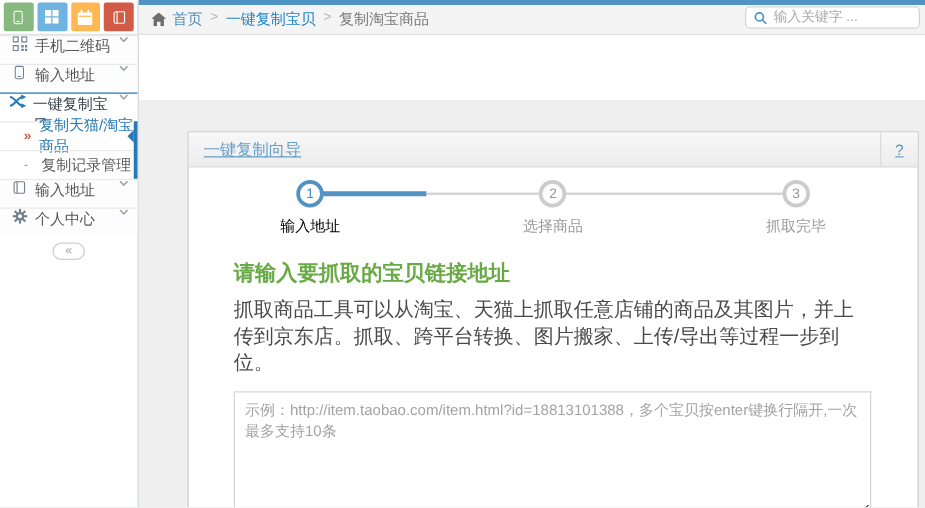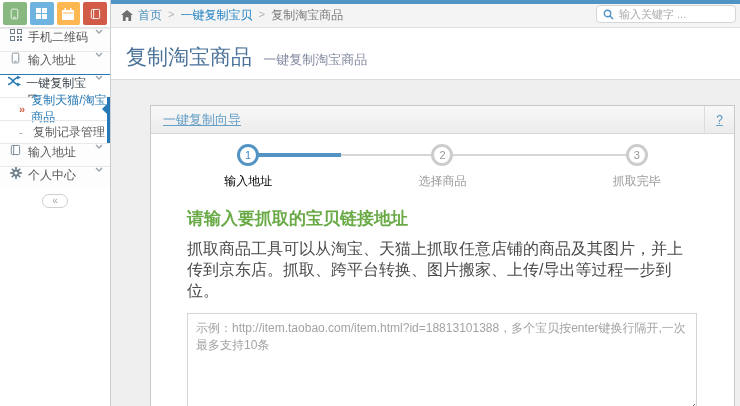--- a/index.html
+++ b/index.html
@@ -257,24 +257,20 @@
       <span class="sicon">
         <svg width="11" height="11" viewBox="0 0 11 11" fill="none" stroke="currentColor" stroke-width="1.4">
             <circle cx="4.5" cy="4.5" r="3.2"></circle>
             <line x1="7" y1="7" x2="10" y2="10"></line>
           </svg>
       </span>
       <input type="text" placeholder="输入关键字 ..." style="">
     </div>
   </div>
 
-  <div class="page-head">
-    <h1>复制淘宝商品</h1>
-    <span class="sub">一键复制淘宝商品</span>
-  </div>
 
   <div class="canvas">
     <div class="panel">
 
       <div class="panel-head">
         <span>一键复制向导</span>
         <span class="panel-help">
           <span>?</span>
         </span>
       </div>

